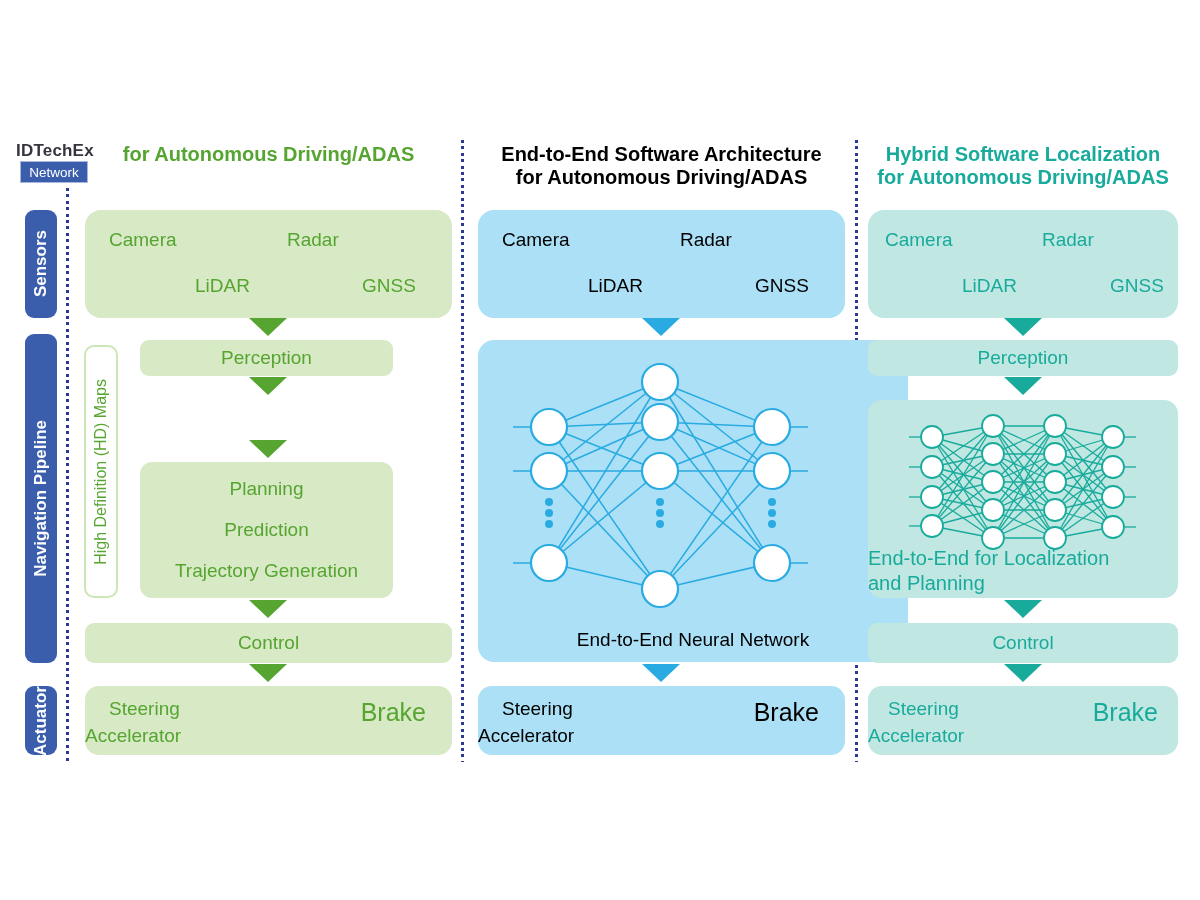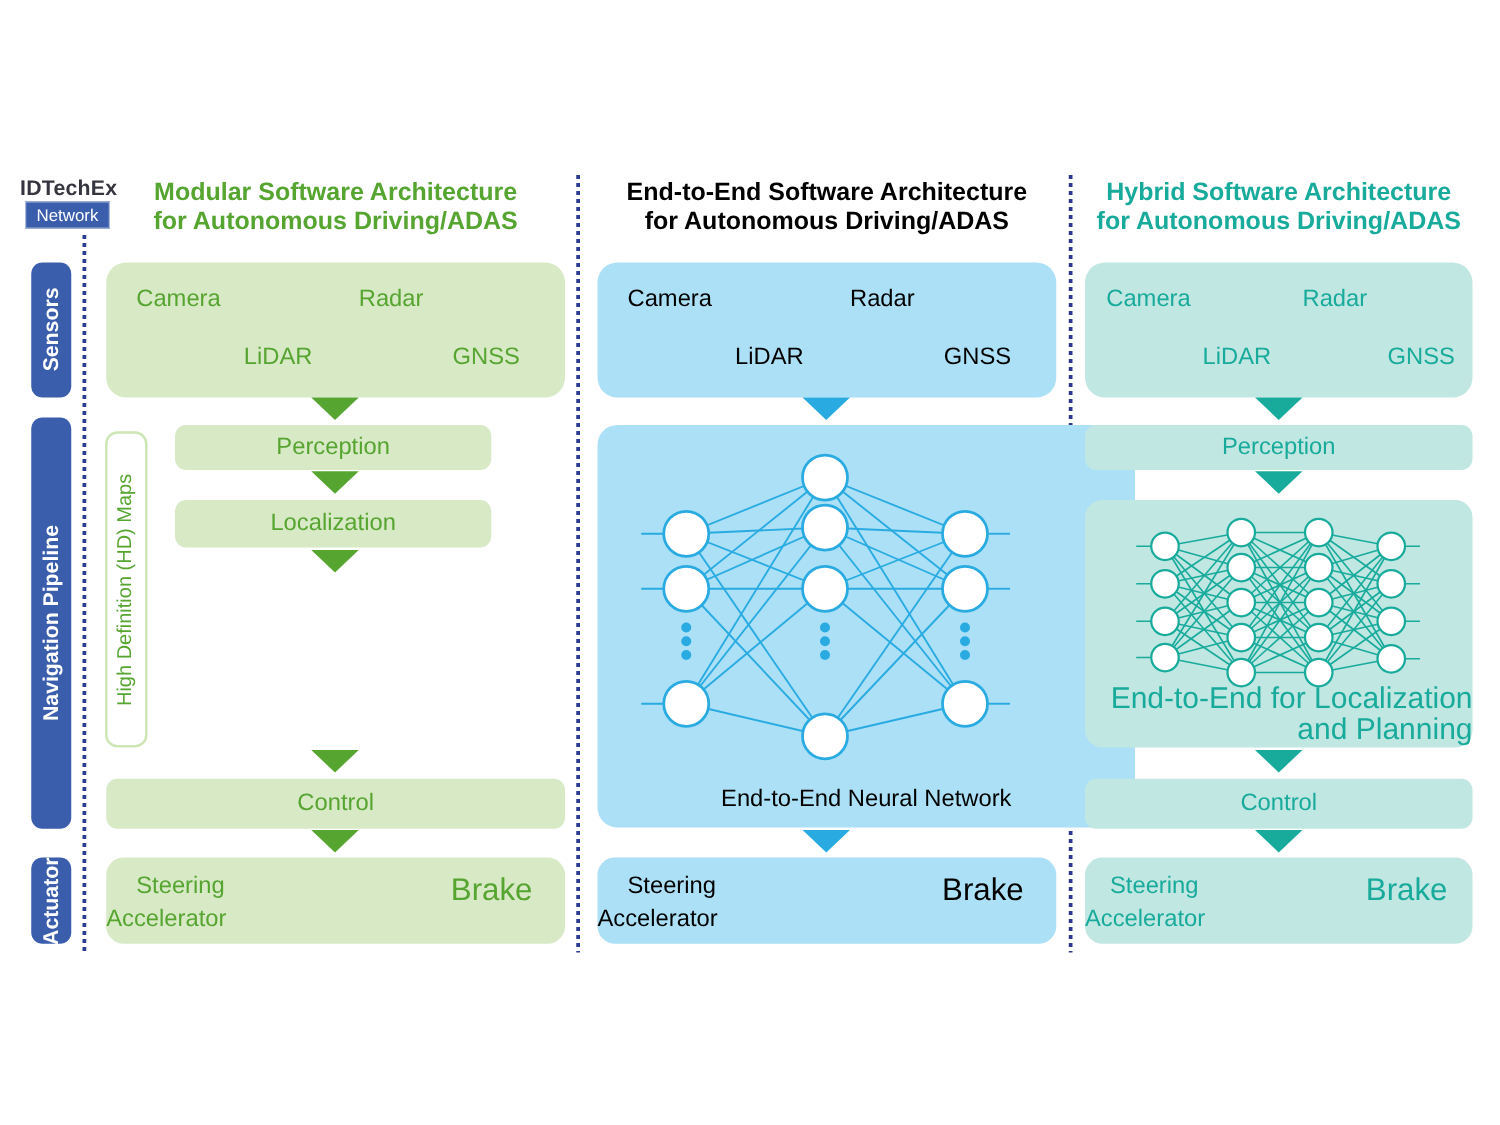--- a/index.html
+++ b/index.html
@@ -29,21 +29,21 @@
   .arrow-g{border-top:18px solid #56a531;} .arrow-b{border-top:18px solid #29abe2;} .arrow-t{border-top:18px solid #18ab9c;}
   .sensor-item{position:absolute;font-size:19px;font-weight:500;line-height:20px;}
   .act-left{position:absolute;left:24px;top:12px;font-size:19px;font-weight:500;}
   .act-right{position:absolute;right:26px;top:12px;font-size:25px;font-weight:500;}
   .act-center{position:absolute;left:0;right:0;top:39px;font-size:19px;font-weight:500;}
   .plan-box{position:absolute;left:140px;width:253px;border-radius:12px;display:flex;flex-direction:column;
     justify-content:space-around;align-items:center;font-size:19px;font-weight:500;padding:6px 0;box-sizing:border-box;}
   .hd-box{position:absolute;left:84px;top:345px;width:34px;height:253px;background:#fff;border:2px solid #cde6b5;
     border-radius:10px;color:#56a531;font-size:16px;font-weight:500;display:flex;align-items:center;justify-content:center;box-sizing:border-box;}
   .nn-label{position:absolute;left:0;right:0;bottom:11px;text-align:center;font-size:19px;font-weight:500;}
-  .nn-label3{position:absolute;left:0;right:0;top:146px;text-align:right;font-size:24px;font-weight:500;line-height:25px;}
+  .nn-label3{position:absolute;left:0;right:0;top:146px;text-align:left;font-size:20px;font-weight:500;line-height:25px;}
   svg{display:block;}
 </style>
 </head>
 <body>
 
 <div class="canvas">
 
   <div class="logo-brand">IDTechEx</div>
   <div class="logo-sub">Network</div>
 
@@ -55,42 +55,43 @@
   </div>
   <div class="rail-box" style="top:686px;height:69px;">
     <span class="vtext">Actuator</span>
   </div>
 
   <div class="dotsep" style="left:66px;top:188px;height:574px;"></div>
   <div class="dotsep" style="left:461px;top:140px;height:622px;"></div>
   <div class="dotsep" style="left:855px;top:140px;height:622px;"></div>
 
   <div class="title txt-g" style="left:85px;top:143px;width:367px;">
-    <div>Modular Software Architecture</div>
     <div>for Autonomous Driving/ADAS</div>
   </div>
 
   <div class="box fill-g" style="left:85px;top:210px;width:367px;height:108px;">
     <span class="sensor-item txt-g" style="left:24px;top:20px;">Camera</span>
     <span class="sensor-item txt-g" style="left:202px;top:20px;">Radar</span>
     <span class="sensor-item txt-g" style="left:110px;top:66px;">LiDAR</span>
     <span class="sensor-item txt-g" style="left:277px;top:66px;">GNSS</span>
   </div>
   <div class="arrow arrow-g" style="left:249px;top:318px;"></div>
 
   <div class="stage fill-g txt-g" style="left:140px;top:340px;width:253px;height:36px;">
     <span>Perception</span>
   </div>
   <div class="arrow arrow-g" style="left:249px;top:377px;"></div>
 
-  <div class="stage fill-g txt-g" style="left:140px;top:400px;width:253px;height:38px;">
-    <span>Localization</span>
-  </div>
   <div class="arrow arrow-g" style="left:249px;top:440px;"></div>
 
+  <div class="plan-box fill-g txt-g" style="top:462px;height:136px;">
+    <div>Planning</div>
+    <div>Prediction</div>
+    <div>Trajectory Generation</div>
+  </div>
   <div class="arrow arrow-g" style="left:249px;top:600px;"></div>
 
   <div class="stage fill-g txt-g" style="left:85px;top:623px;width:367px;height:40px;">
     <span>Control</span>
   </div>
   <div class="arrow arrow-g" style="left:249px;top:664px;"></div>
 
   <div class="box fill-g" style="left:85px;top:686px;width:367px;height:69px;border-radius:14px;">
     <span class="act-left txt-g">Steering</span>
     <span class="act-right txt-g">Brake</span>
@@ -170,21 +171,21 @@
   </div>
   <div class="arrow arrow-b" style="left:642px;top:664px;"></div>
 
   <div class="box fill-b" style="left:478px;top:686px;width:367px;height:69px;border-radius:14px;">
     <span class="act-left txt-b">Steering</span>
     <span class="act-right txt-b">Brake</span>
     <span class="act-center txt-b">Accelerator</span>
   </div>
 
   <div class="title txt-t" style="left:868px;top:143px;width:310px;">
-    <div>Hybrid Software Architecture</div>
+    <div>Hybrid Software Localization</div>
     <div>for Autonomous Driving/ADAS</div>
   </div>
 
   <div class="box fill-t" style="left:868px;top:210px;width:310px;height:108px;">
     <span class="sensor-item txt-t" style="left:17px;top:20px;">Camera</span>
     <span class="sensor-item txt-t" style="left:174px;top:20px;">Radar</span>
     <span class="sensor-item txt-t" style="left:94px;top:66px;">LiDAR</span>
     <span class="sensor-item txt-t" style="left:242px;top:66px;">GNSS</span>
   </div>
   <div class="arrow arrow-t" style="left:1004px;top:318px;"></div>

